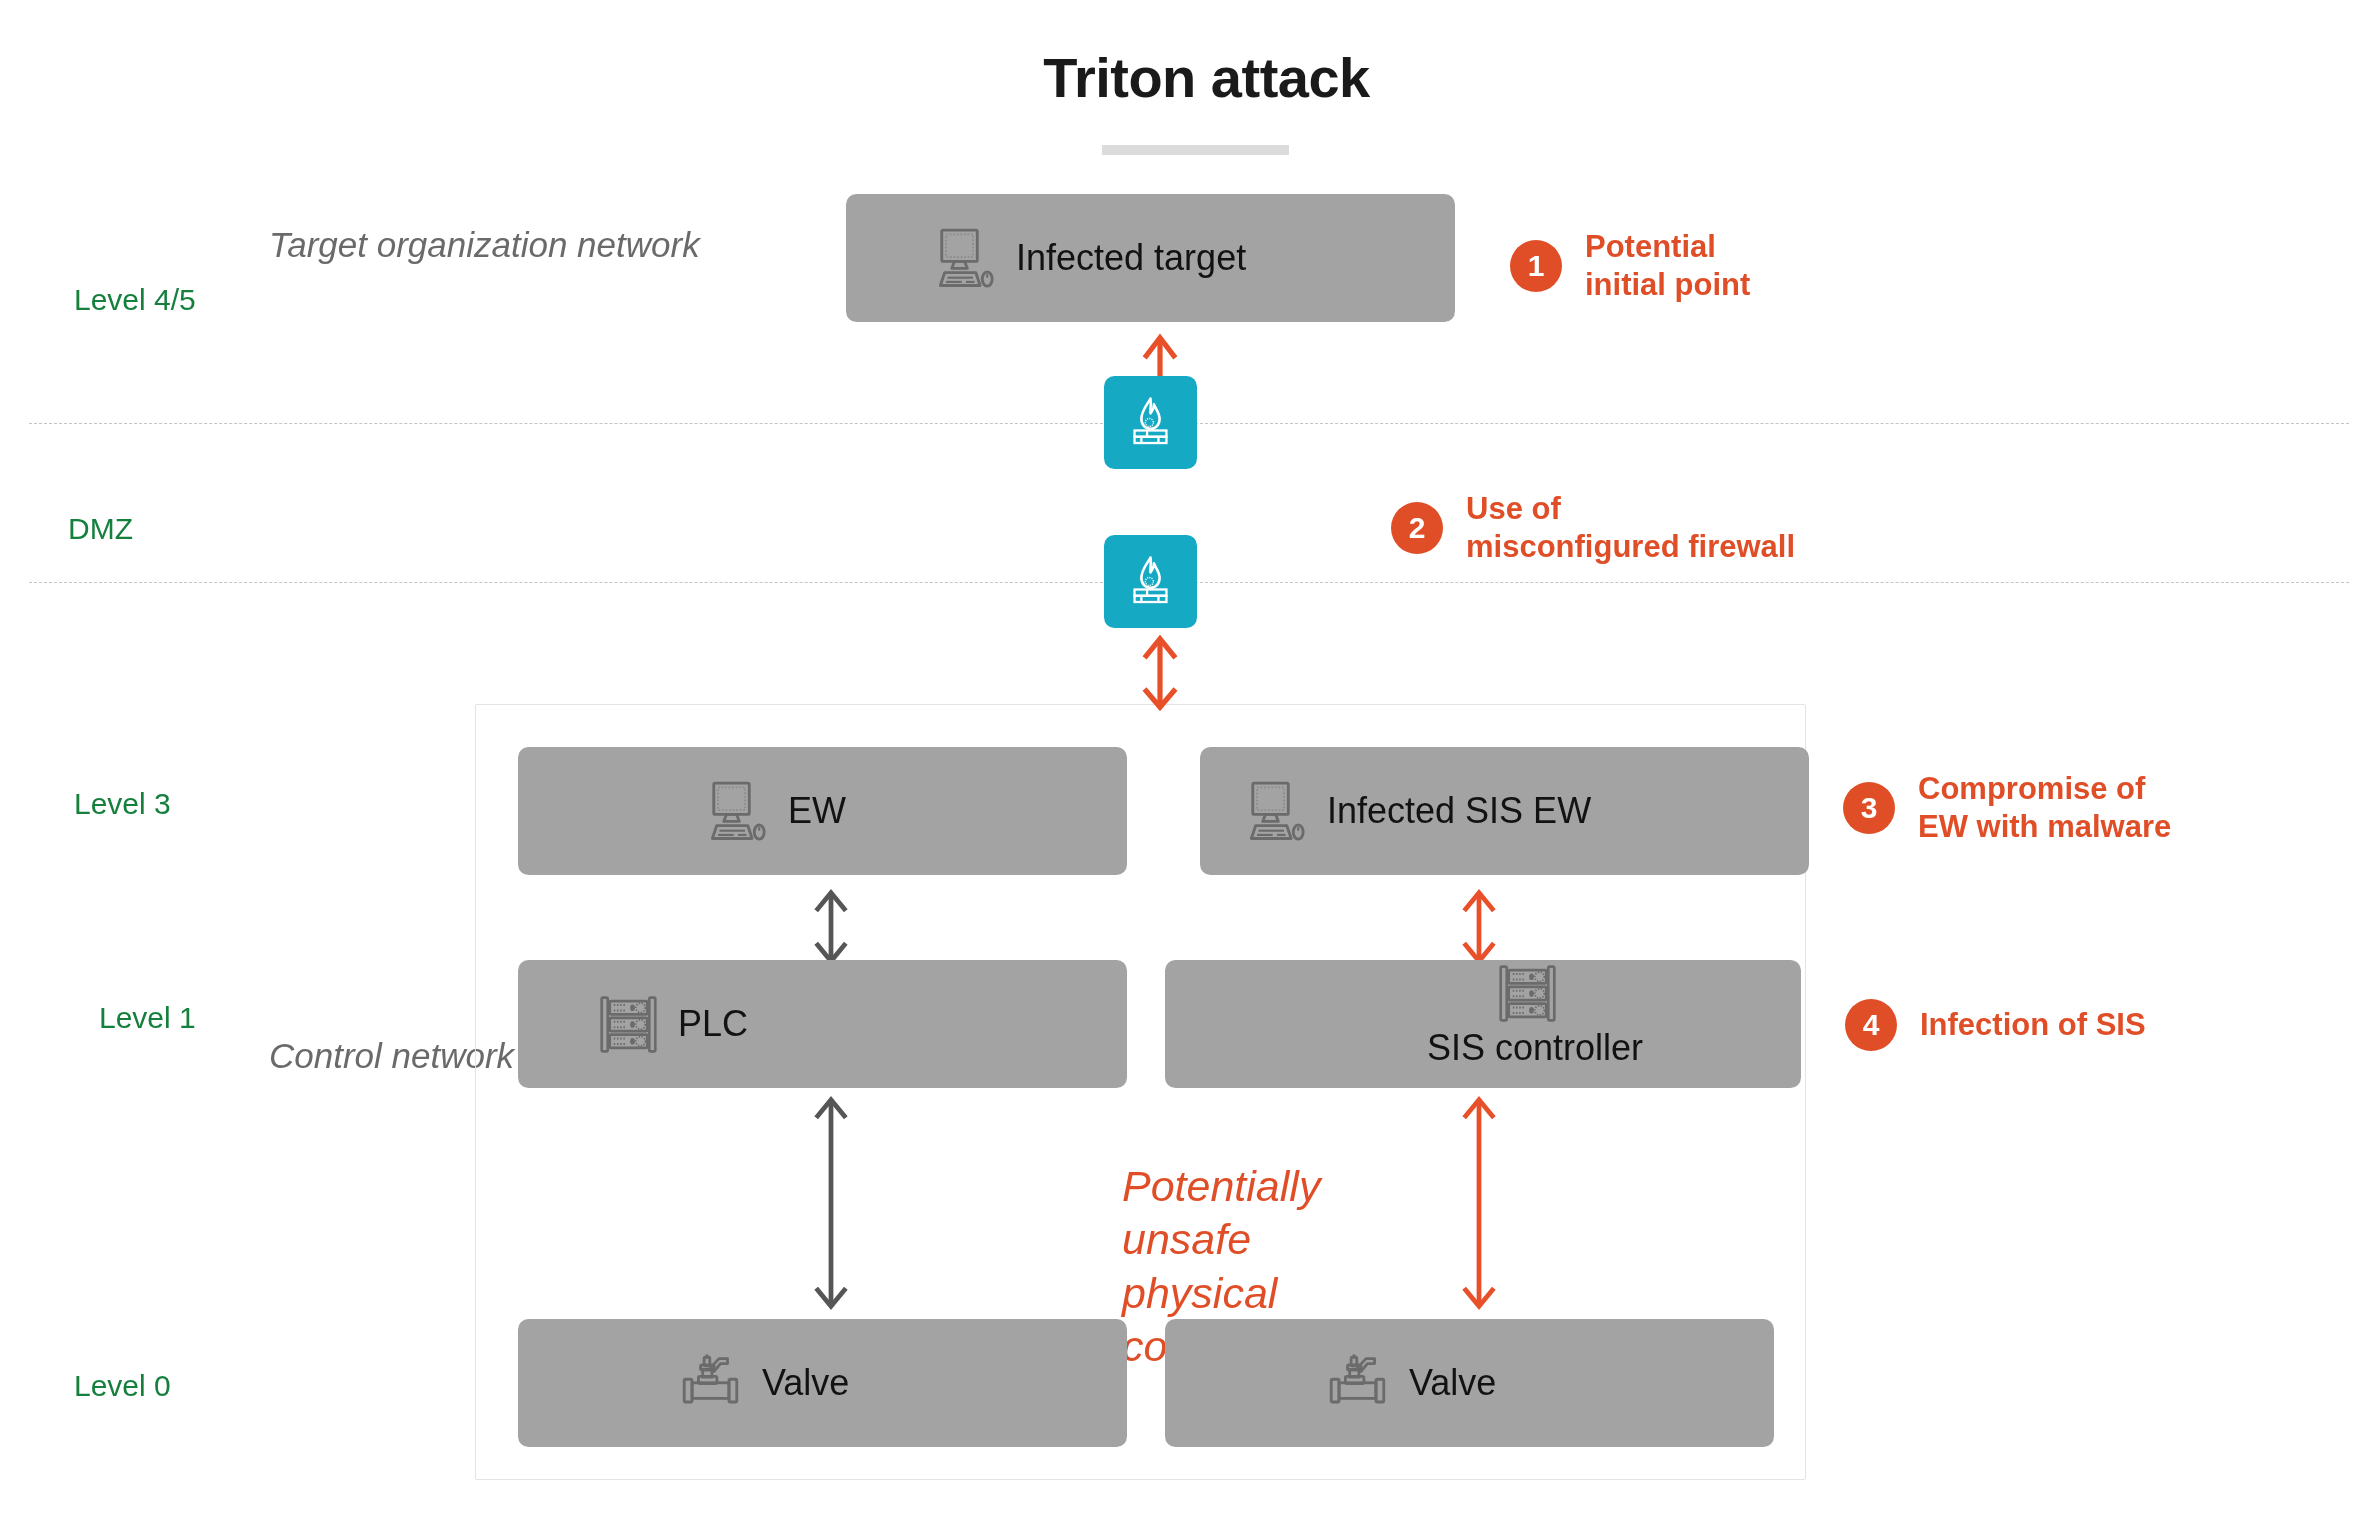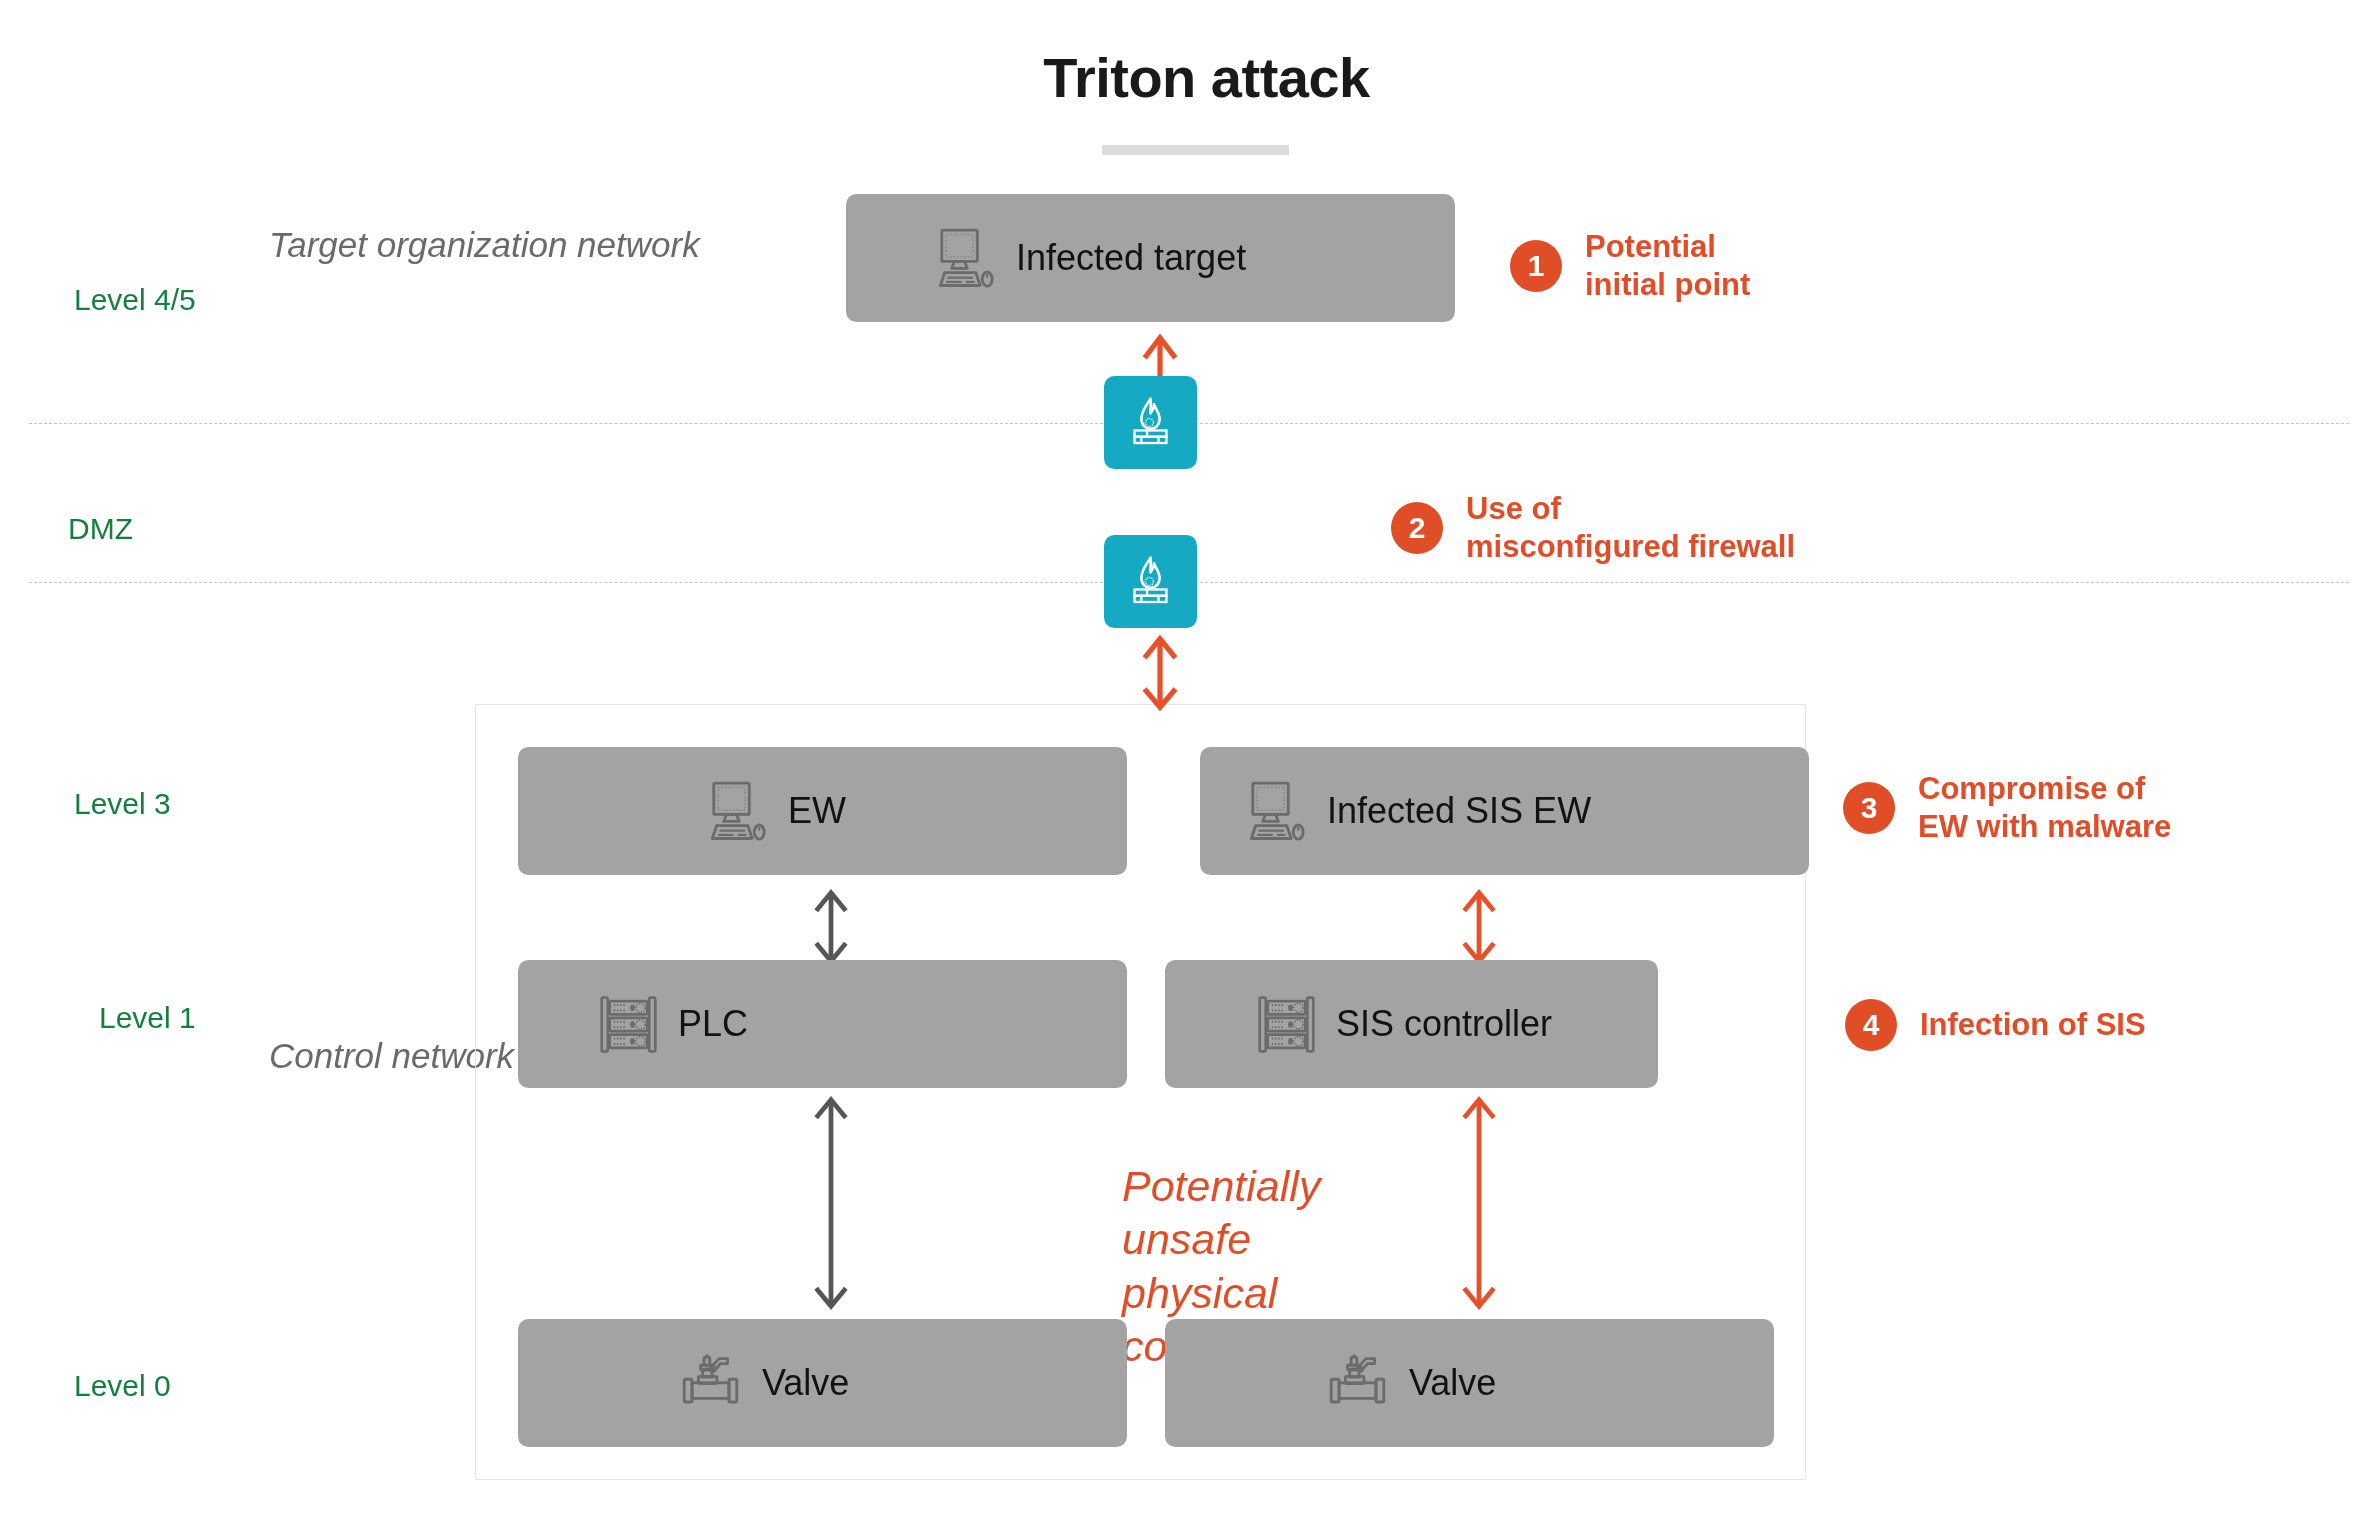--- a/index.html
+++ b/index.html
@@ -301,21 +301,21 @@
         <circle cx="68" cy="50" r="7" fill="none" stroke="#6b6b6b" stroke-width="2.5" stroke-dasharray="2 2.2"></circle>
         <line x1="28" y1="71" x2="46" y2="71" stroke="#6b6b6b" stroke-width="3" stroke-dasharray="2.2 2.6"></line>
         <line x1="28" y1="79" x2="46" y2="79" stroke="#6b6b6b" stroke-width="3" stroke-dasharray="2.2 2.6"></line>
         <ellipse cx="56" cy="75" rx="3.6" ry="5" fill="#6b6b6b"></ellipse>
         <circle cx="68" cy="75" r="7" fill="none" stroke="#6b6b6b" stroke-width="2.5" stroke-dasharray="2 2.2"></circle>
       </svg>
     </span>
     <span class="node-label">PLC</span>
   </div>
 
-  <div class="node" style="left:1165px; top:960px; width:493px; height:128px; padding-left:88px;">
+  <div class="node" style="left:1165px; top:960px; width:636px; height:128px; padding-left:88px;flex-direction:column;">
     <span class="node-icon">
       <svg width="67" height="67" viewBox="0 0 100 100">
         <rect x="10" y="10" width="9" height="80" rx="2" fill="none" stroke="#6b6b6b" stroke-width="4"></rect>
         <rect x="81" y="10" width="9" height="80" rx="2" fill="none" stroke="#6b6b6b" stroke-width="4"></rect>
         <rect x="22" y="15" width="56" height="20" rx="2" fill="none" stroke="#6b6b6b" stroke-width="4"></rect>
         <rect x="22" y="40" width="56" height="20" rx="2" fill="none" stroke="#6b6b6b" stroke-width="4"></rect>
         <rect x="22" y="65" width="56" height="20" rx="2" fill="none" stroke="#6b6b6b" stroke-width="4"></rect>
         <line x1="28" y1="21" x2="46" y2="21" stroke="#6b6b6b" stroke-width="3" stroke-dasharray="2.2 2.6"></line>
         <line x1="28" y1="29" x2="46" y2="29" stroke="#6b6b6b" stroke-width="3" stroke-dasharray="2.2 2.6"></line>
         <ellipse cx="56" cy="25" rx="3.6" ry="5" fill="#6b6b6b"></ellipse>

